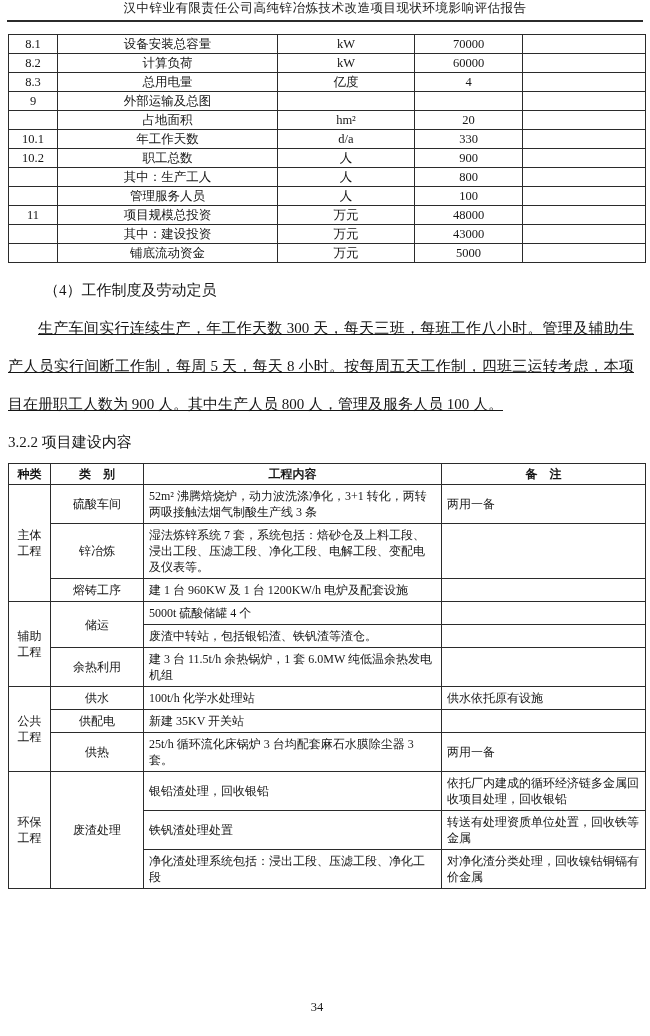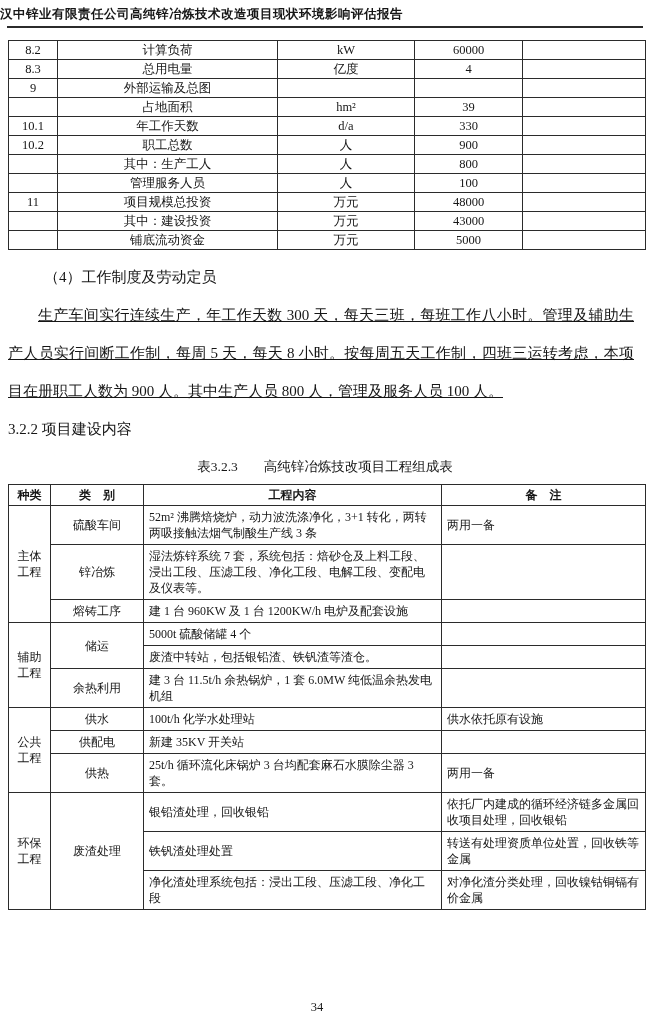--- a/index.html
+++ b/index.html
@@ -6,25 +6,23 @@
   .page{
     position:relative;
     width:650px;height:1036px;
     background:#ffffff;
     overflow:hidden;
     font-family:"Liberation Serif","DejaVu Serif",serif;
     color:#161616;
   }
   
   .doc-header{
-    padding-top:6px;
-    text-align:left;
+    text-align:center;
     font-size:12.5px;
     letter-spacing:0.5px;
-    font-weight:bold;
   }
   .header-rule{
     margin:3px 7px 0 7px;
     border-bottom:2px solid #2b2b2b;
     height:0;
   }
   
   table{border-collapse:collapse;}
   td,th{border:1px solid #2b2b2b;}
   .t1{
@@ -95,20 +93,27 @@
   <table class="t1">
     <colgroup>
       <col style="width:49px">
         <col style="width:220px">
         <col style="width:137px">
         <col style="width:108px">
         <col style="width:123px">
     </colgroup>
     <tbody>
       <tr>
+        <td>8.1</td>
+        <td>设备安装总容量</td>
+        <td>kW</td>
+        <td>70000</td>
+        <td></td>
+      </tr>
+      <tr>
         <td>8.2</td>
         <td>计算负荷</td>
         <td>kW</td>
         <td>60000</td>
         <td></td>
       </tr>
       <tr>
         <td>8.3</td>
         <td>总用电量</td>
         <td>亿度</td>
@@ -119,21 +124,21 @@
         <td>9</td>
         <td>外部运输及总图</td>
         <td></td>
         <td></td>
         <td></td>
       </tr>
       <tr>
         <td></td>
         <td>占地面积</td>
         <td>hm²</td>
-        <td>39</td>
+        <td>20</td>
         <td></td>
       </tr>
       <tr>
         <td>10.1</td>
         <td>年工作天数</td>
         <td>d/a</td>
         <td>330</td>
         <td></td>
       </tr>
       <tr>
@@ -179,23 +184,20 @@
         <td></td>
       </tr>
     </tbody>
   </table>
 
   <div class="flow sec4-title">（4）工作制度及劳动定员</div>
   <div class="flow body-para" style="margin-top:0;">生产车间实行连续生产，年工作天数 300 天，每天三班，每班工作八小时。管理及辅助生产人员实行间断工作制，每周 5 天，每天 8 小时。按每周五天工作制，四班三运转考虑，本项目在册职工人数为 900 人。其中生产人员 800 人，管理及服务人员 100 人。</div>
 
   <div class="flow heading-322" style="margin-top:0;">3.2.2 项目建设内容</div>
 
-  <div class="caption">
-    <span class="cap-label">表3.2.3</span><span>高纯锌冶炼技改项目工程组成表</span>
-  </div>
 
   <table class="t2">
     <colgroup>
       <col style="width:42px">
         <col style="width:93px">
         <col style="width:298px">
         <col style="width:204px">
     </colgroup>
     <tbody>
       <tr>

